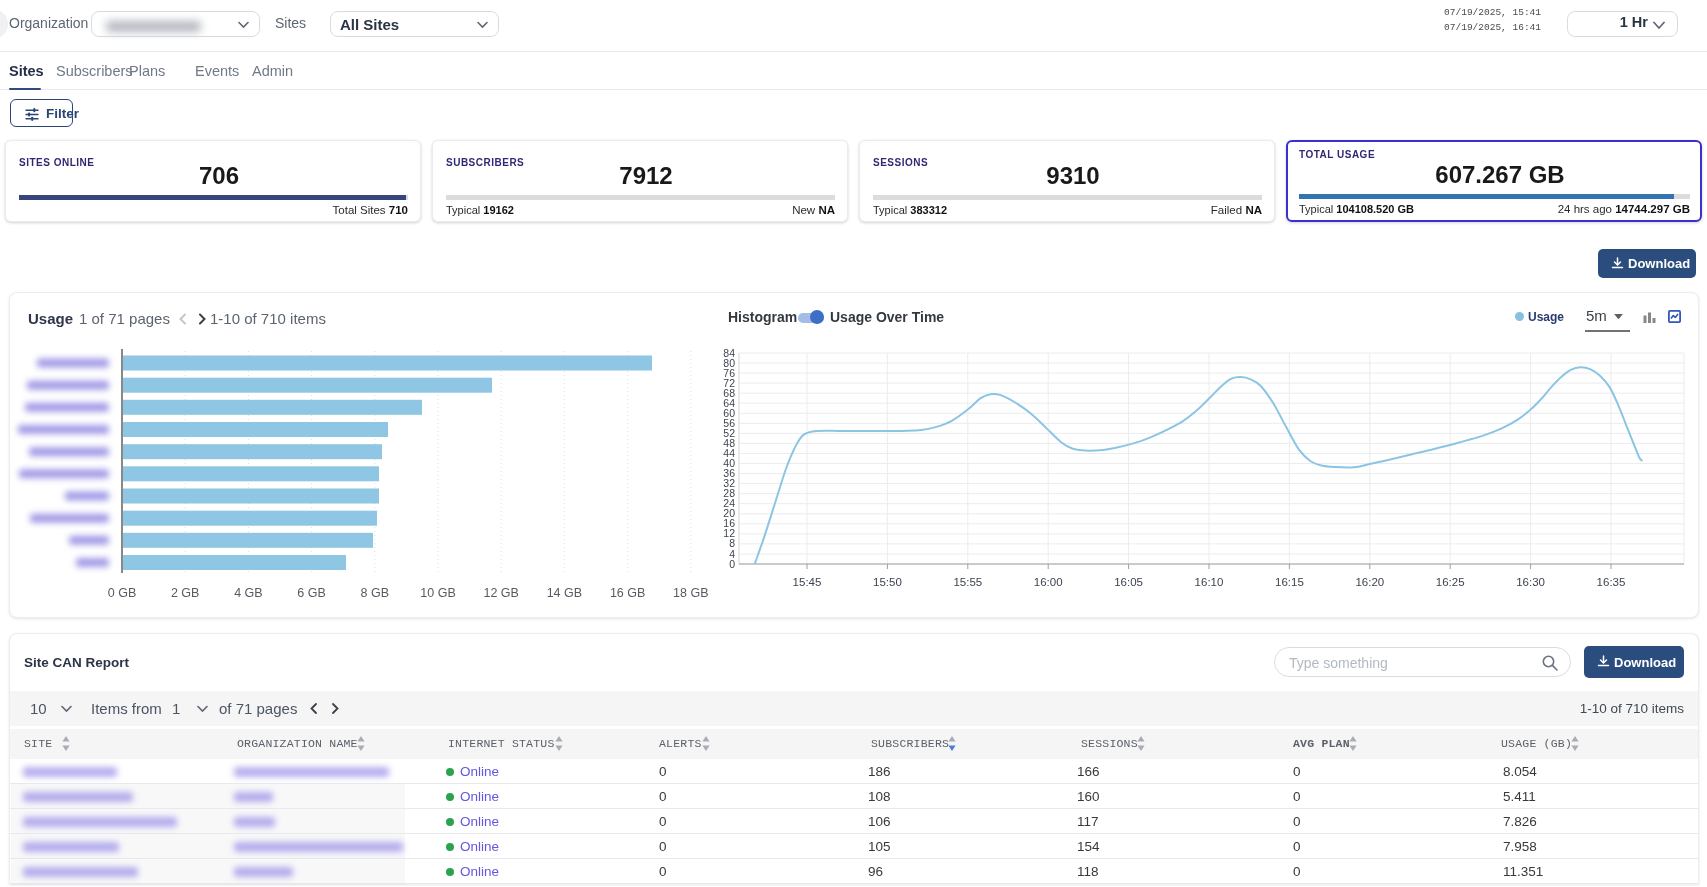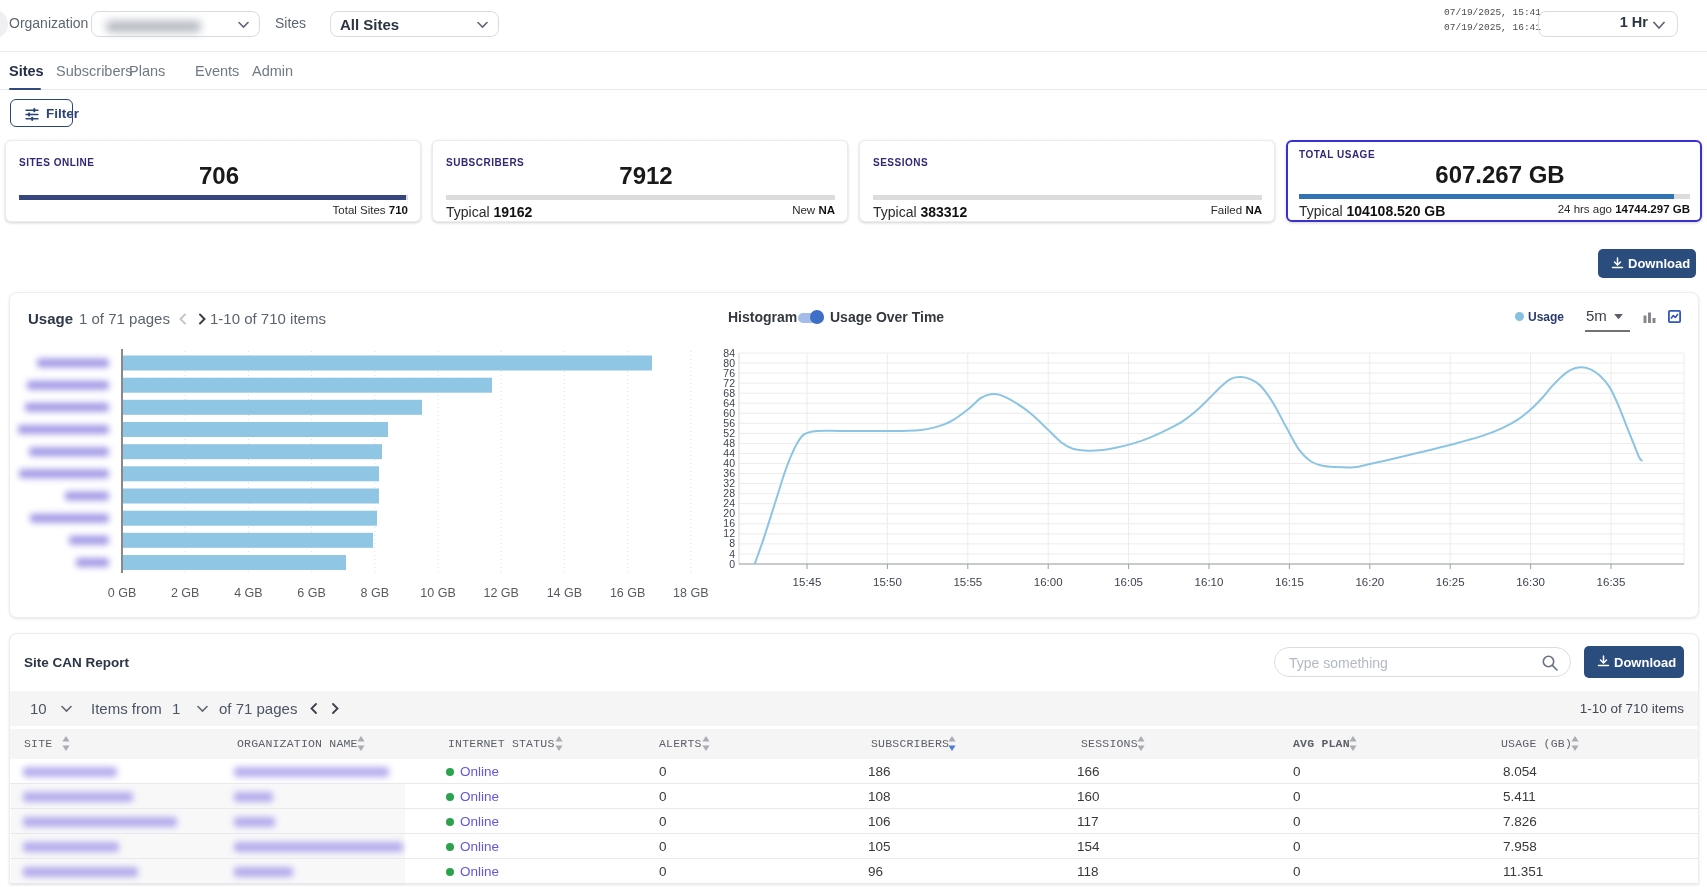--- a/index.html
+++ b/index.html
@@ -7,41 +7,41 @@
   .abs { position:absolute; }
   .mono { font-family:"Liberation Mono", monospace; }
 
   
   #avatar { left:-22px; top:9px; width:30px; height:30px; border-radius:50%; background:#f0f0f2; }
   #topbar { left:0; top:0; width:1707px; height:52px; border-bottom:1px solid #e7e9ec; background:#fff; }
   .toplabel { font-size:14px; color:#5d6673; }
   .selbox { border:1px solid #d8dce2; border-radius:8px; background:#fff; position:absolute; }
   #orgblur { left:14px; top:9px; width:95px; height:11px; background:#9aa0ab; border-radius:4px; filter:blur(4px); opacity:.75;}
   #tstamps { right:166px; top:6px; text-align:right; font-size:9.5px; color:#4c4c4c; line-height:14.5px; letter-spacing:0px;}
-  #hrbox { right:29px; top:11px; width:140px; height:26px; border:1px solid #d8dce2; border-radius:8px; }
+  #hrbox { right:29px; top:11px; width:111px; height:26px; border:1px solid #d8dce2; border-radius:8px; }
   #hrbox .t { position:absolute; right:29px; top:2px; font-size:14.5px; font-weight:bold; color:#2b3442; }
 
   
   #tabs { left:0; top:52px; width:1707px; height:38px; border-bottom:1px solid #e7e9ec; }
   .tab { position:absolute; top:11px; font-size:14.5px; color:#707a87; }
   .tab.active { color:#222f47; font-weight:bold; }
   #tabline { left:9px; top:87.5px; width:32px; height:2.5px; background:#2f4a7d; border-radius:2px; }
 
   
   #filterbtn { left:10px; top:99px; width:63px; height:28px; border:1.3px solid #2a4576; border-radius:6px; color:#2a4576; font-weight:bold; font-size:13.5px; }
   #filterbtn span { position:absolute; left:35px; top:6px; }
   #filterbtn svg { position:absolute; left:14px; top:7px; }
 
   
   .card { position:absolute; top:140px; width:416px; height:82px; background:#fff; border:1px solid #ececee; border-radius:6px; box-shadow:0 1px 3px rgba(0,0,0,0.18); }
   .card .ttl { position:absolute; left:13px; top:16px; font-size:10px; font-weight:bold; letter-spacing:0.5px; color:#2f2875; }
   .card .num { position:absolute; left:12px; right:0; top:21px; text-align:center; font-size:24px; color:#191919; font-weight:bold;}
   .card .bar { position:absolute; left:13px; right:12px; top:54px; height:5px; background:#dcdcdc; }
   .card .bar .fill { position:absolute; left:0; top:0; bottom:0; }
-  .card .bl { position:absolute; left:13px; top:63px; font-size:14px; color:#2a2a2a; }
+  .card .bl { position:absolute; left:13px; top:63px; font-size:11px; color:#2a2a2a; }
   .card .br { position:absolute; right:12px; top:63px; font-size:11.5px; color:#2a2a2a; }
   .card b { color:#111; }
   #card4 { border:2.5px solid #3a2fd1; }
 
   
   .dlbtn { position:absolute; background:#2b4d7e; border-radius:5px; color:#fff; font-weight:bold; font-size:14px; }
 
   
   #chartpanel { left:9px; top:292px; width:1690px; height:326px; background:#fff; border:1px solid #ededf0; border-radius:8px; box-shadow:0 1px 3px rgba(0,0,0,0.10); }
   #tablepanel { left:9px; top:633px; width:1690px; height:251px; background:#fff; border:1px solid #ededf0; border-radius:8px 8px 0 0; border-bottom:none; box-shadow:0 1px 3px rgba(0,0,0,0.10); }
@@ -108,20 +108,21 @@
   </div>
   <div class="card" style="left:432px;">
     <div class="ttl">SUBSCRIBERS</div>
     <div class="num">7912</div>
     <div class="bar"></div>
     <div class="bl">Typical <b>19162</b></div>
     <div class="br">New <b>NA</b></div>
   </div>
   <div class="card" style="left:859px;">
     <div class="ttl">SESSIONS</div>
+    <div class="num">9310</div>
     <div class="bar"></div>
     <div class="bl">Typical <b>383312</b></div>
     <div class="br">Failed <b>NA</b></div>
   </div>
   <div class="card" id="card4" style="left:1286px;">
     <div class="ttl" style="left:11px; top:7px;">TOTAL USAGE</div>
     <div class="num" style="top:19px;">607.267 GB</div>
     <div class="bar" style="left:11px; right:10px; top:52px;">
       <div class="fill" style="width:96%; background:#3273b4;"></div>
     </div>

